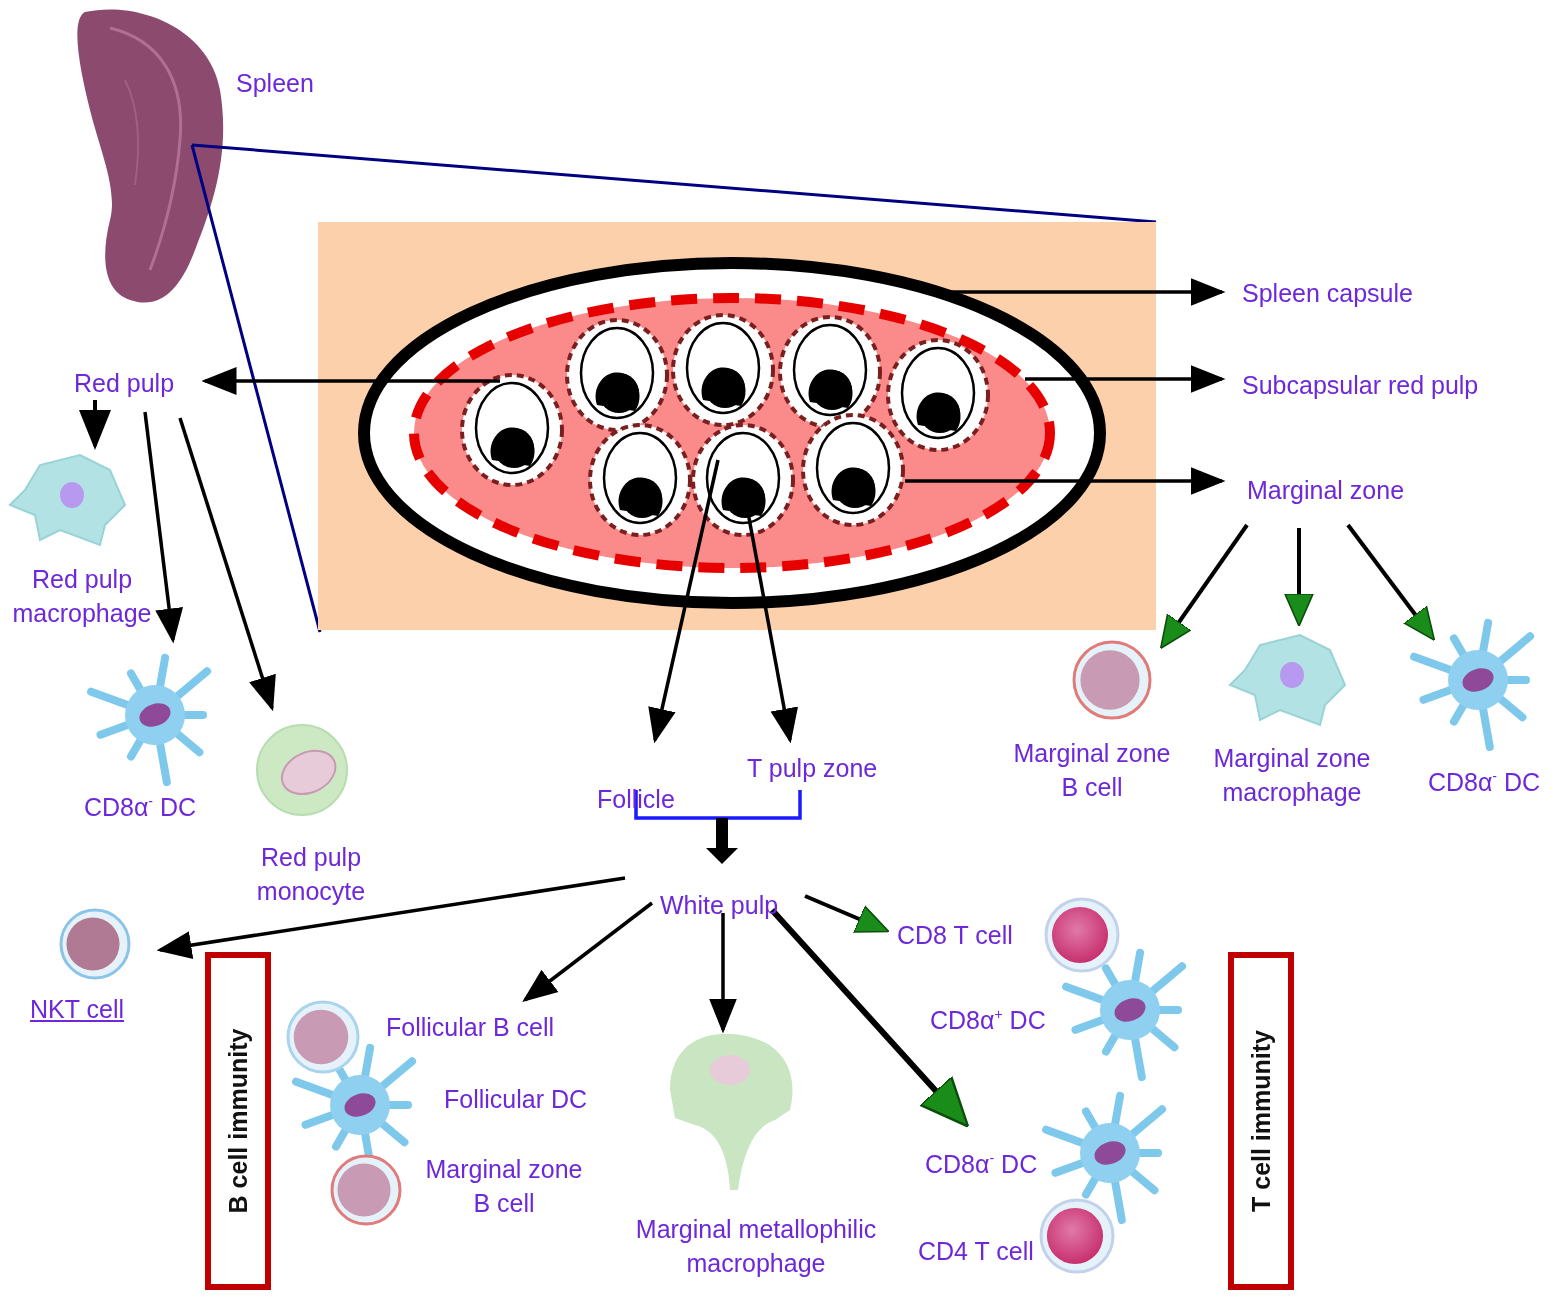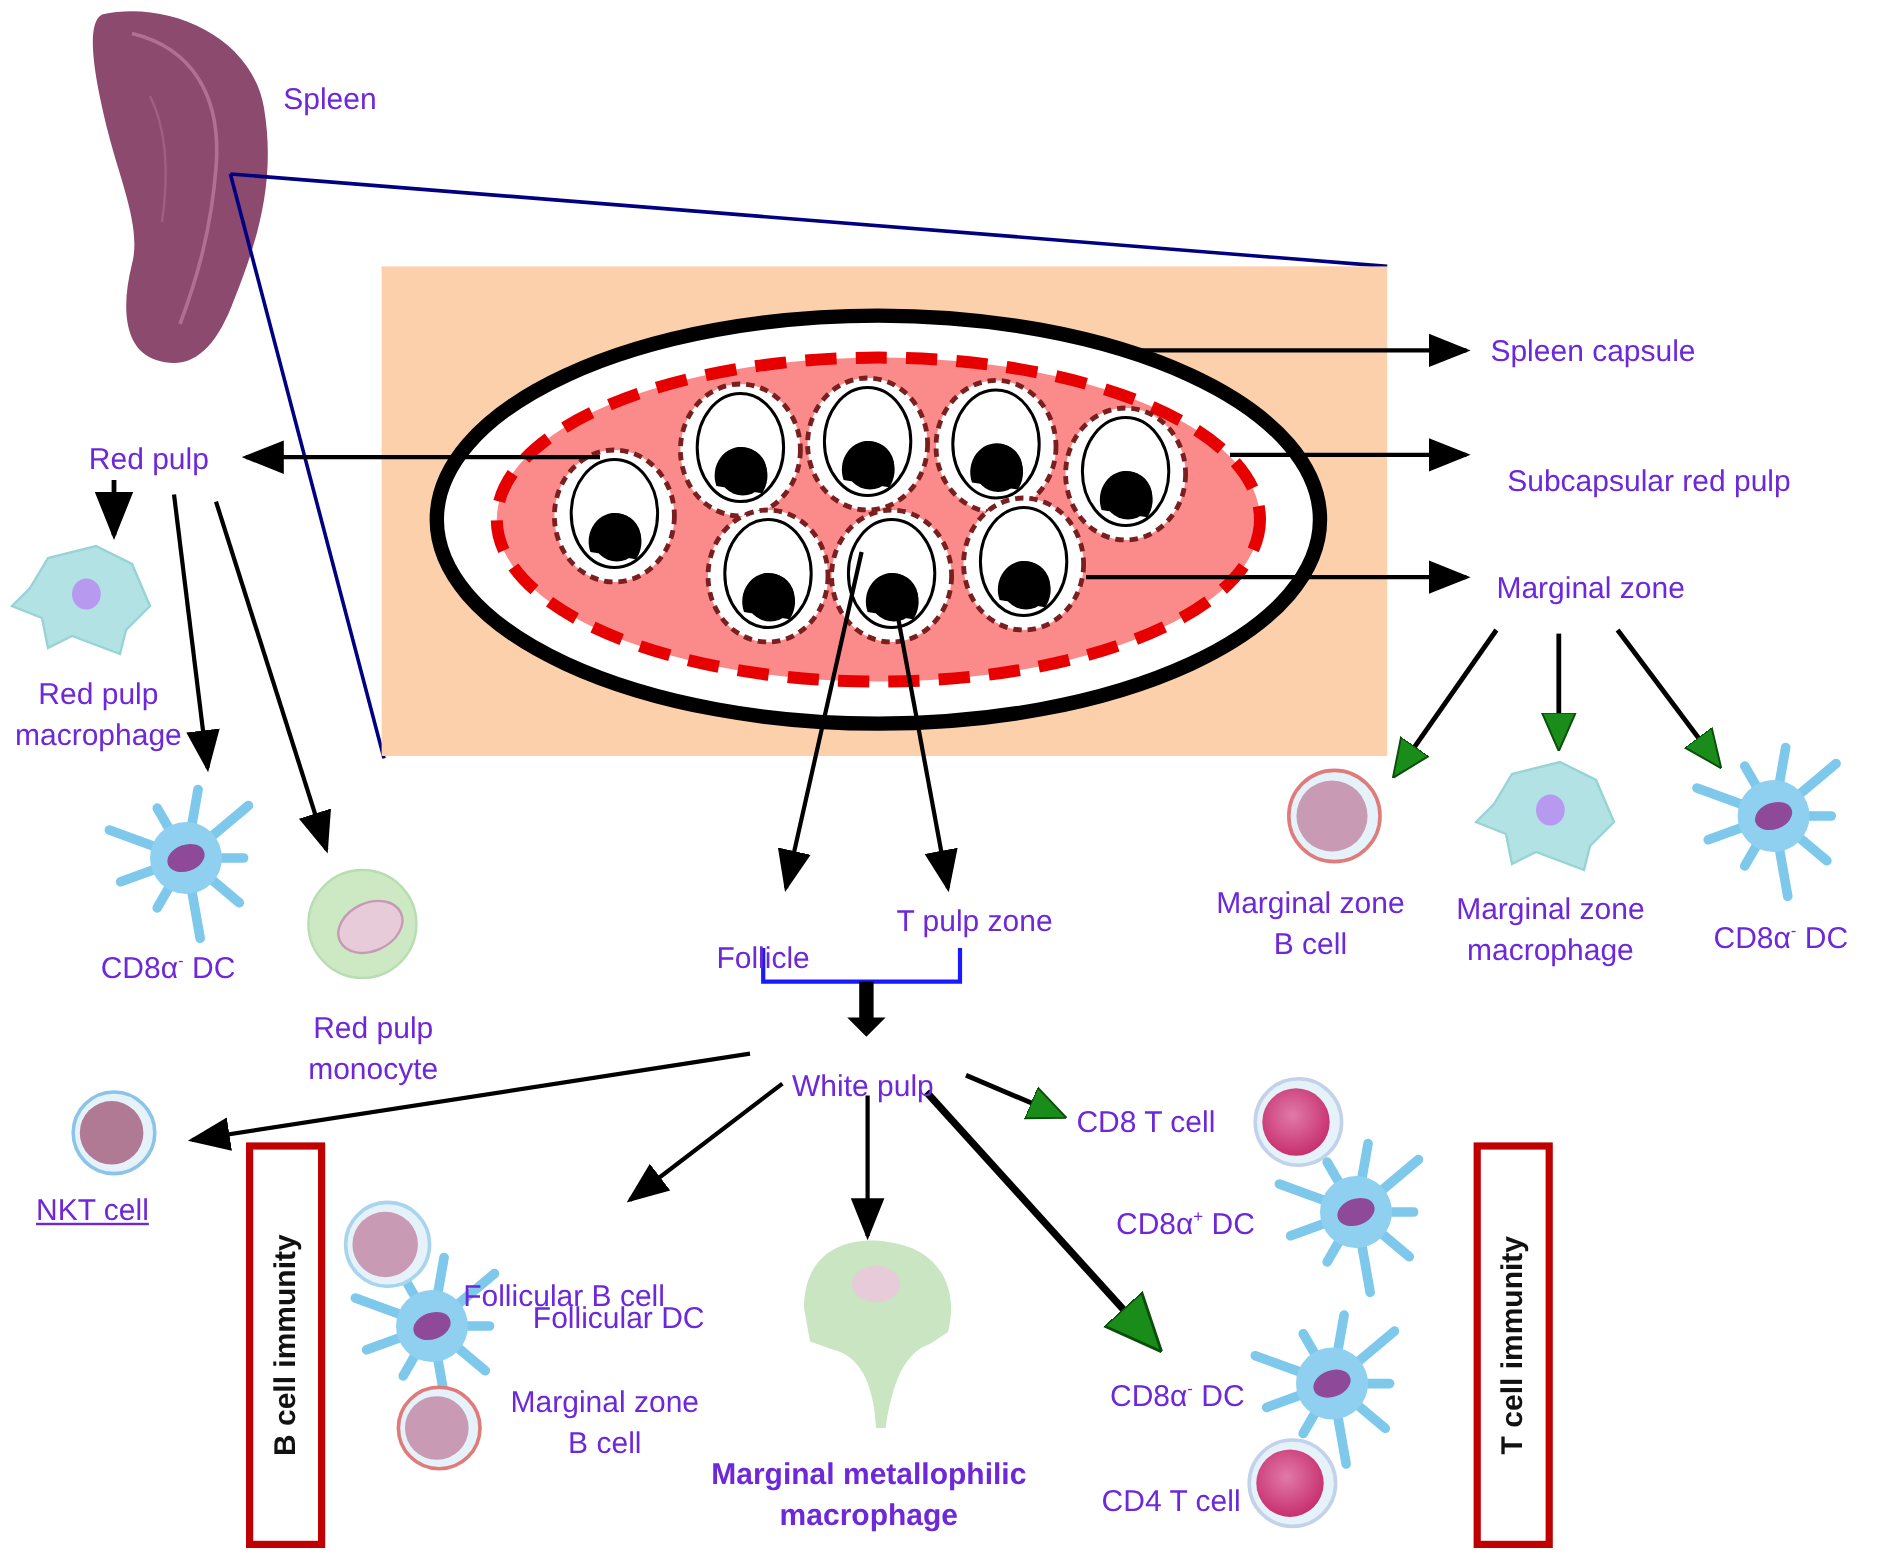--- a/index.html
+++ b/index.html
@@ -231,21 +231,21 @@
         <g>
           <circle cx="1077" cy="1236" r="36" fill="#e6f2fa" stroke="#c2d2ea" stroke-width="3"></circle>
           <circle cx="1075" cy="1236" r="28.080000000000002" fill="url(#gPinkCell)"></circle>
         </g>
       </g>
 </svg>
 
 
 <div class="lbl" style="left:236px; top:66px;">Spleen</div>
 <div class="lbl" style="left:1242px; top:276px;">Spleen capsule</div>
-<div class="lbl" style="left:1242px; top:384px;margin-left:14px;">Subcapsular red pulp</div>
+<div class="lbl" style="left:1242px; top:368px;">Subcapsular red pulp</div>
 <div class="lbl" style="left:1247px; top:473px;">Marginal zone</div>
 <div class="lbl" style="left:74px; top:366px;">Red pulp</div>
 
 <div class="lbl c" style="left:82px; top:562px;">
   <div>Red pulp</div>
   <div>macrophage</div>
 </div>
 <div class="lbl c" style="left:140px; top:790px;"><span>CD8α</span><sup>-</sup><span> DC</span></div>
 <div class="lbl c" style="left:311px; top:840px;">
   <div>Red pulp</div>
@@ -260,27 +260,27 @@
   <div>Marginal zone</div>
   <div>macrophage</div>
 </div>
 <div class="lbl c" style="left:1484px; top:765px;"><span>CD8α</span><sup>-</sup><span> DC</span></div>
 
 <div class="lbl" style="left:597px; top:782px;">Follicle</div>
 <div class="lbl" style="left:747px; top:751px;">T pulp zone</div>
 <div class="lbl" style="left:660px; top:888px;">White pulp</div>
 
 <div class="lbl" style="left:30px; top:992px;text-decoration:underline;">NKT cell</div>
-<div class="lbl" style="left:386px; top:1063px;">Follicular B cell</div>
+<div class="lbl" style="left:386px; top:1010px;">Follicular B cell</div>
 <div class="lbl" style="left:444px; top:1082px;">Follicular DC</div>
 <div class="lbl c" style="left:504px; top:1152px;">
   <div>Marginal zone</div>
   <div>B cell</div>
 </div>
-<div class="lbl c" style="left:724px; top:1212px;font-weight:bold;">
+<div class="lbl c" style="left:756px; top:1212px;">
   <div>Marginal metallophilic</div>
   <div>macrophage</div>
 </div>
 <div class="lbl" style="left:897px; top:918px;">CD8 T cell</div>
 <div class="lbl" style="left:930px; top:1003px;"><span>CD8α</span><sup>+</sup><span> DC</span></div>
 <div class="lbl" style="left:925px; top:1147px;"><span>CD8α</span><sup>-</sup><span> DC</span></div>
 <div class="lbl" style="left:918px; top:1234px;">CD4 T cell</div>
 
 
 <div class="vbox" style="left:205px; top:952px; width:66px; height:338px;">

